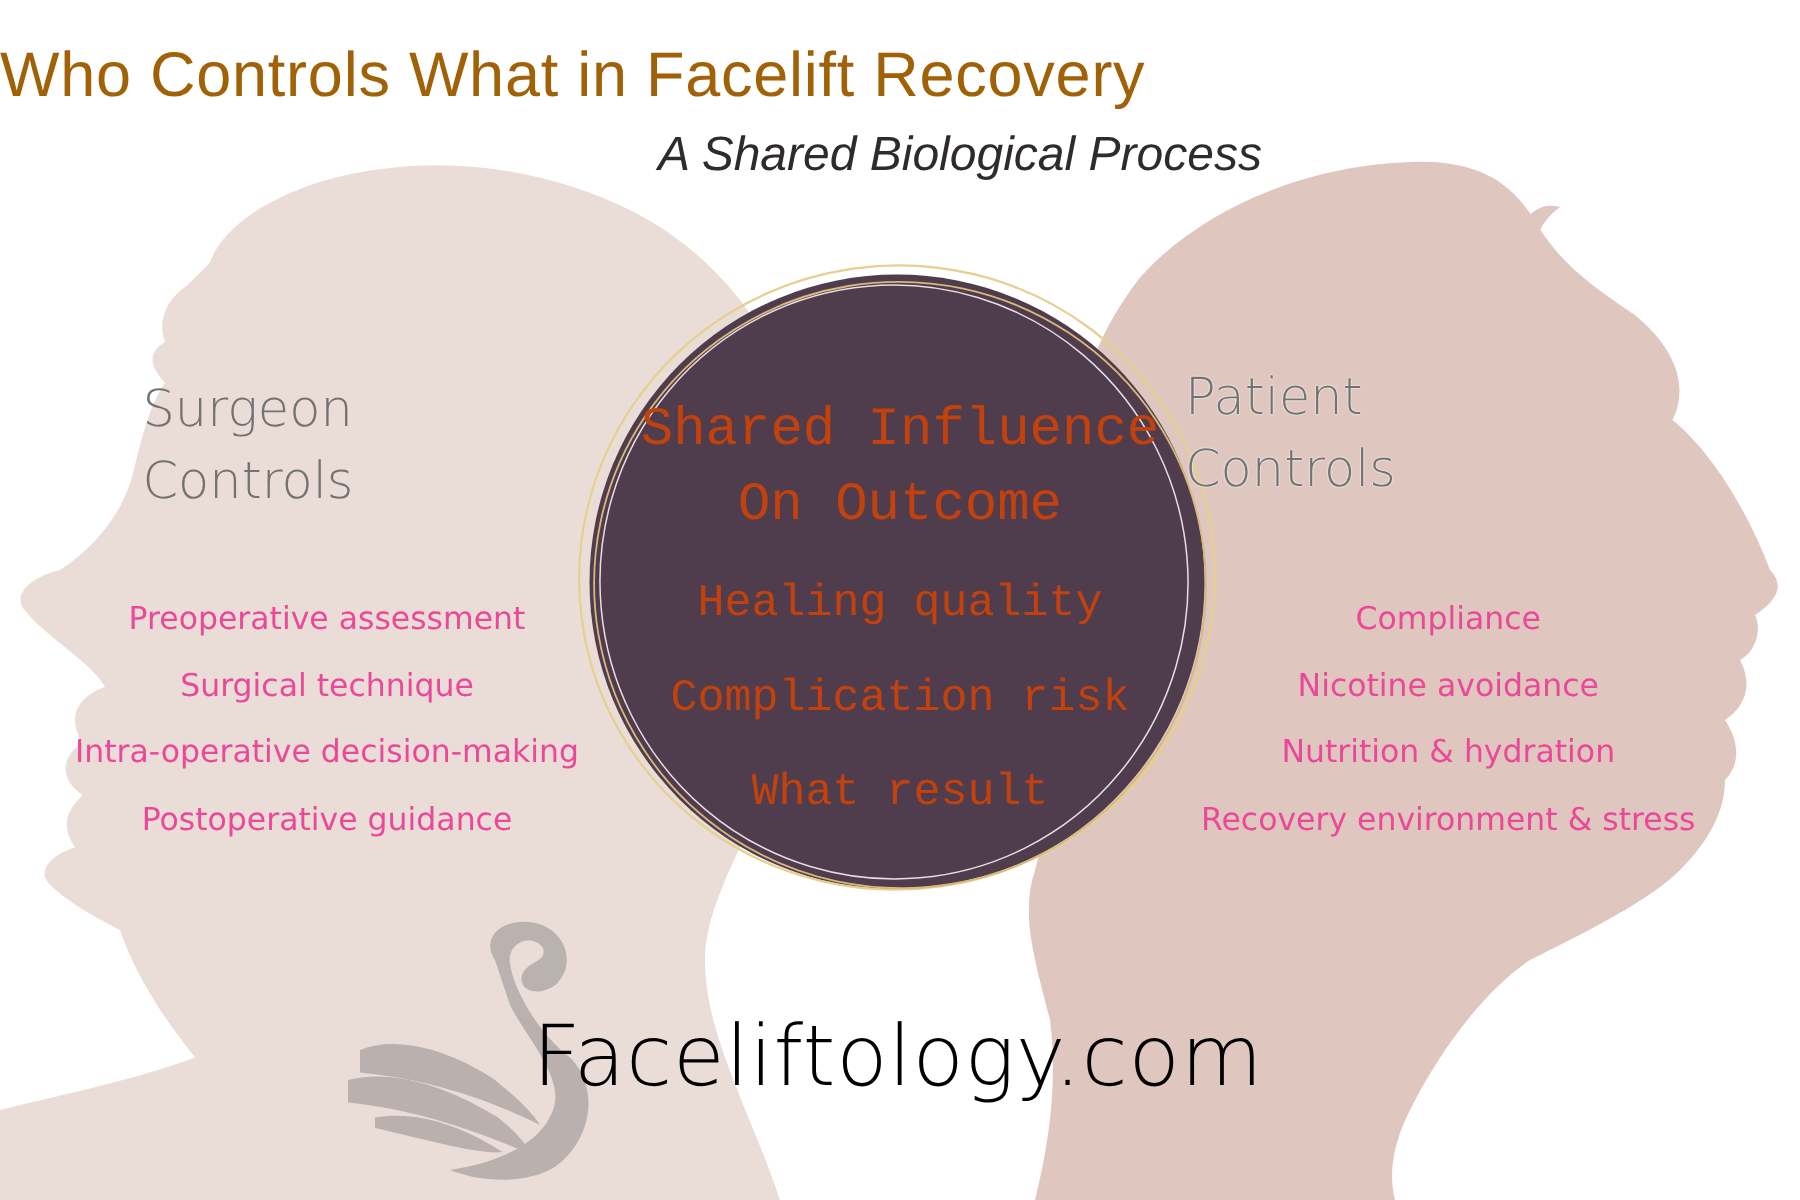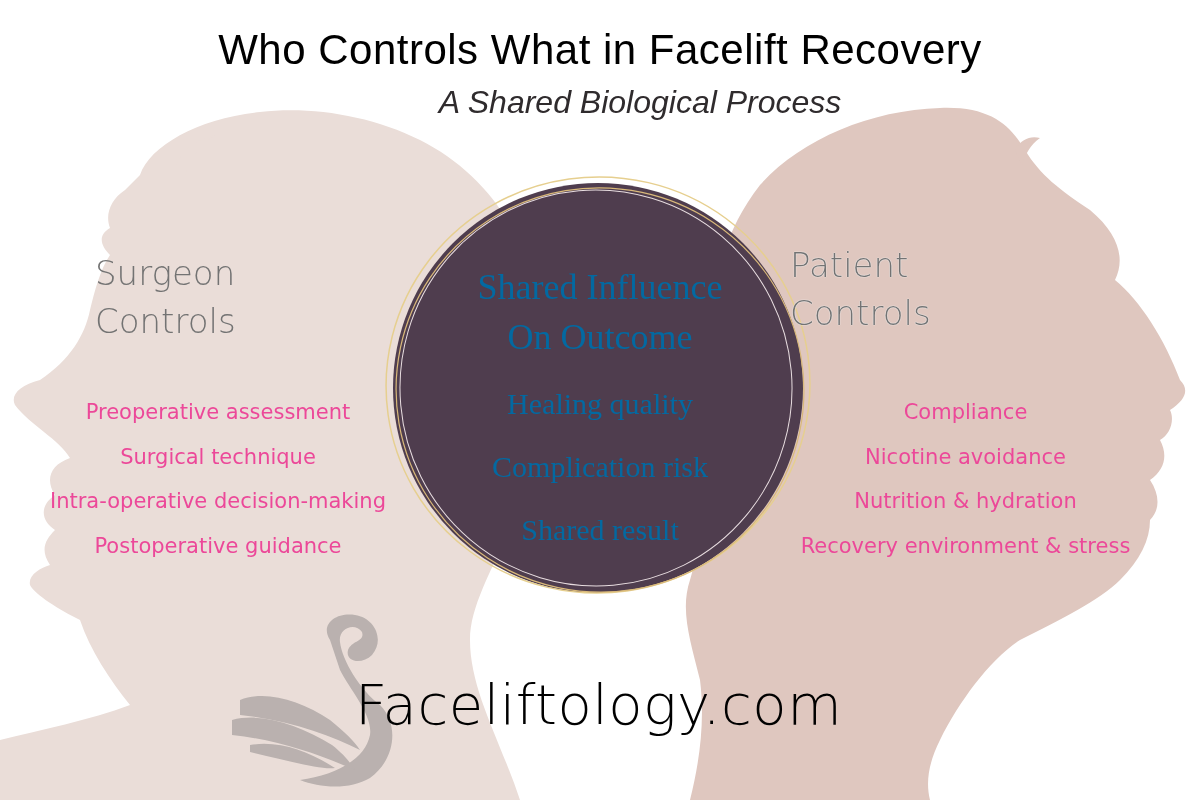--- a/index.html
+++ b/index.html
@@ -4,22 +4,22 @@
 <style>
   html, body { margin: 0; padding: 0; }
   body {
     width: 1200px; height: 800px; overflow: hidden;
     background: #ffffff; position: relative;
     font-family: "DejaVu Sans", sans-serif;
   }
   .stage { position: absolute; left: 0; top: 0; width: 1200px; height: 800px; }
   svg.bg { position: absolute; left: 0; top: 0; }
   .title {
-    position: absolute; left: 0; top: 26px; width: 1200px; text-align: center;
-    font-size: 42px; font-weight: 300; color: #000000; letter-spacing: 0.5px;
+    position: absolute; left: 0; top: 26px; width: 1200px; text-align: left;
+    font-size: 42px; font-weight: 300; color: #a16207; letter-spacing: 0.5px;
     font-family: "Liberation Sans", sans-serif;
   }
   .subtitle {
     position: absolute; left: 0; top: 84px; width: 1200px; text-align: center;
     font-size: 32px; font-style: italic; color: #2f2b2d;
     font-family: "Liberation Sans", sans-serif;
     margin-left: 40px;
   }
   .panel-heading {
     position: absolute; text-align: left; font-size: 34px; line-height: 48px;
@@ -32,21 +32,21 @@
   .list {
     position: absolute; list-style: none; margin: 0; padding: 0;
     text-align: center; font-size: 21px; color: #ec4899;
     font-family: "DejaVu Sans", sans-serif;
   }
   .list li { height: 44.5px; line-height: 44.5px; white-space: nowrap; }
   .left-list { left: 18px; top: 390px; width: 400px; }
   .right-list { left: 768px; top: 390px; width: 395px; }
   .center-text {
     position: absolute; left: 400px; top: 262px; width: 400px; text-align: center;
-    color: #0369a1; font-family: Liberation Serif, serif;
+    color: #c2410c; font-family: Liberation Mono, monospace;
   }
   .center-heading { font-size: 36px; line-height: 50px; }
   .center-heading span { display: block; }
   .center-list { list-style: none; margin: 10px 0 0 0; padding: 0; font-size: 30px; }
   .center-list li { height: 63px; line-height: 63px; }
   .logo-text {
     position: absolute; left: 355px; top: 672px; font-size: 56px;
     color: #000000; font-weight: 200; letter-spacing: 0.5px;
     font-family: "DejaVu Sans", sans-serif;
   }
@@ -107,21 +107,21 @@
   </ul>
 
   <div class="center-text">
     <div class="center-heading">
       <span>Shared Influence</span>
       <span>On Outcome</span>
     </div>
     <ul class="center-list">
       <li>Healing quality</li>
       <li>Complication risk</li>
-      <li>Shared result</li>
+      <li>What result</li>
     </ul>
   </div>
 
   <div class="panel-heading right-heading">
     <span>Patient</span>
     <span>Controls</span>
   </div>
   <ul class="list right-list">
     <li>Compliance</li>
     <li>Nicotine avoidance</li>

